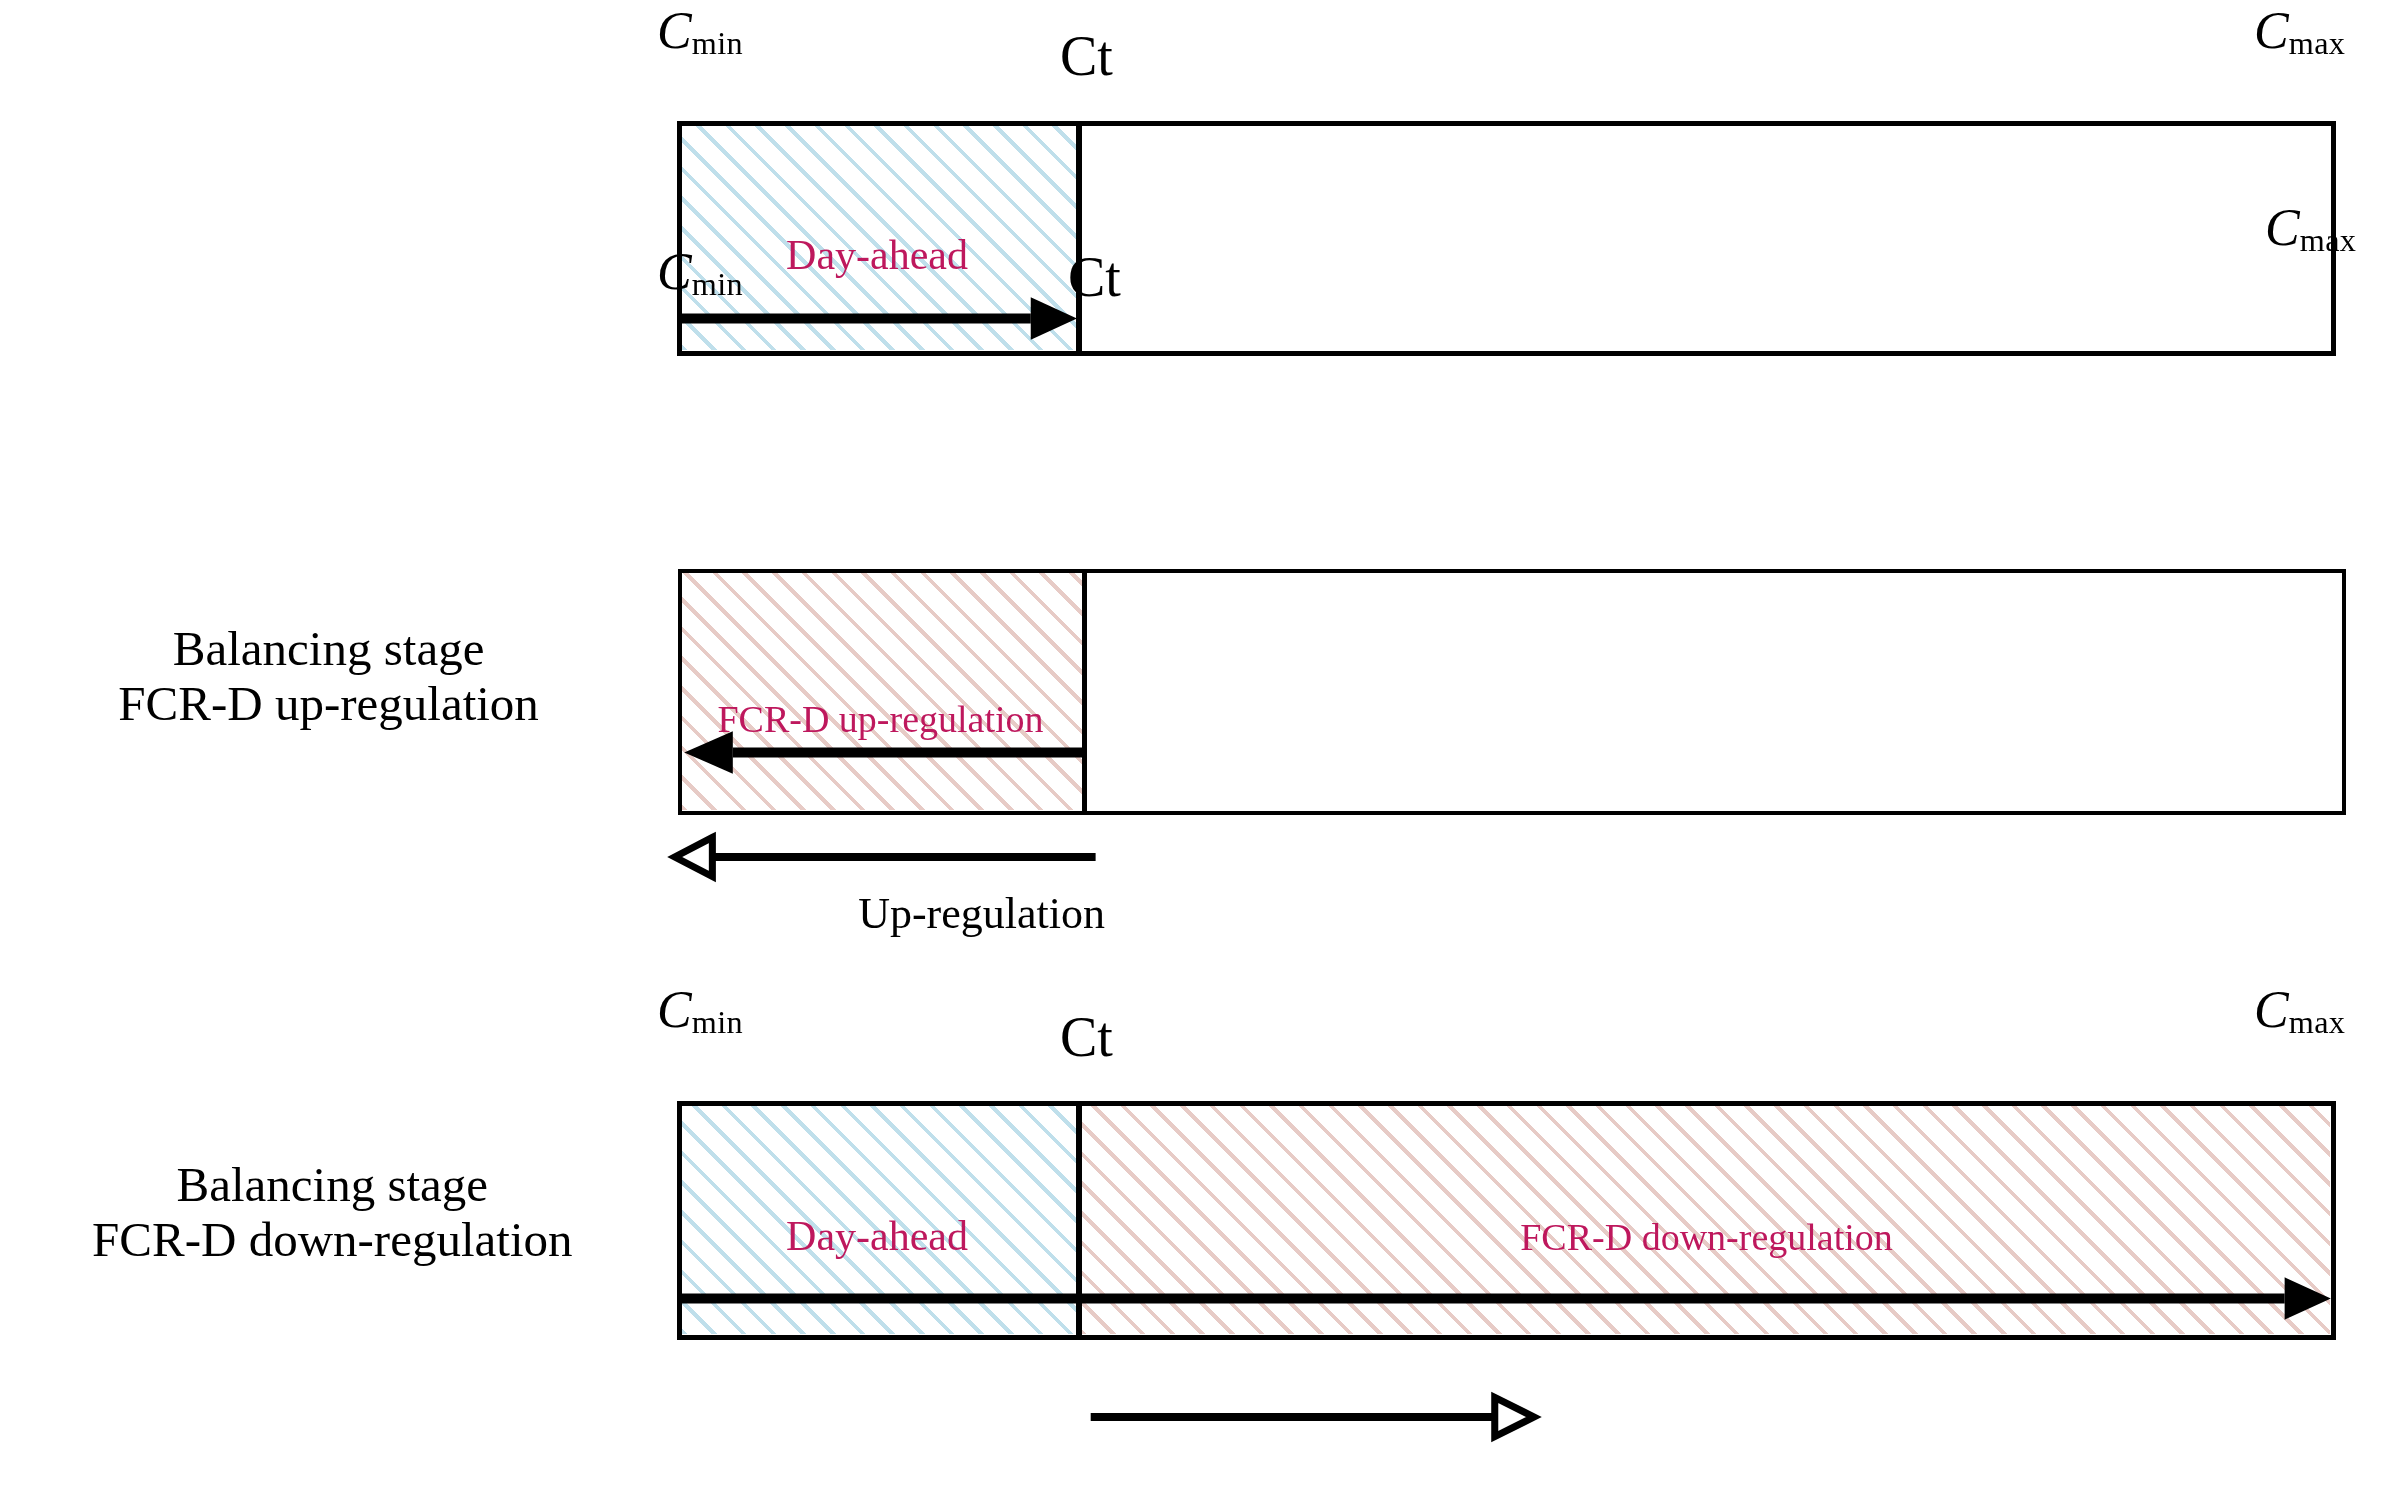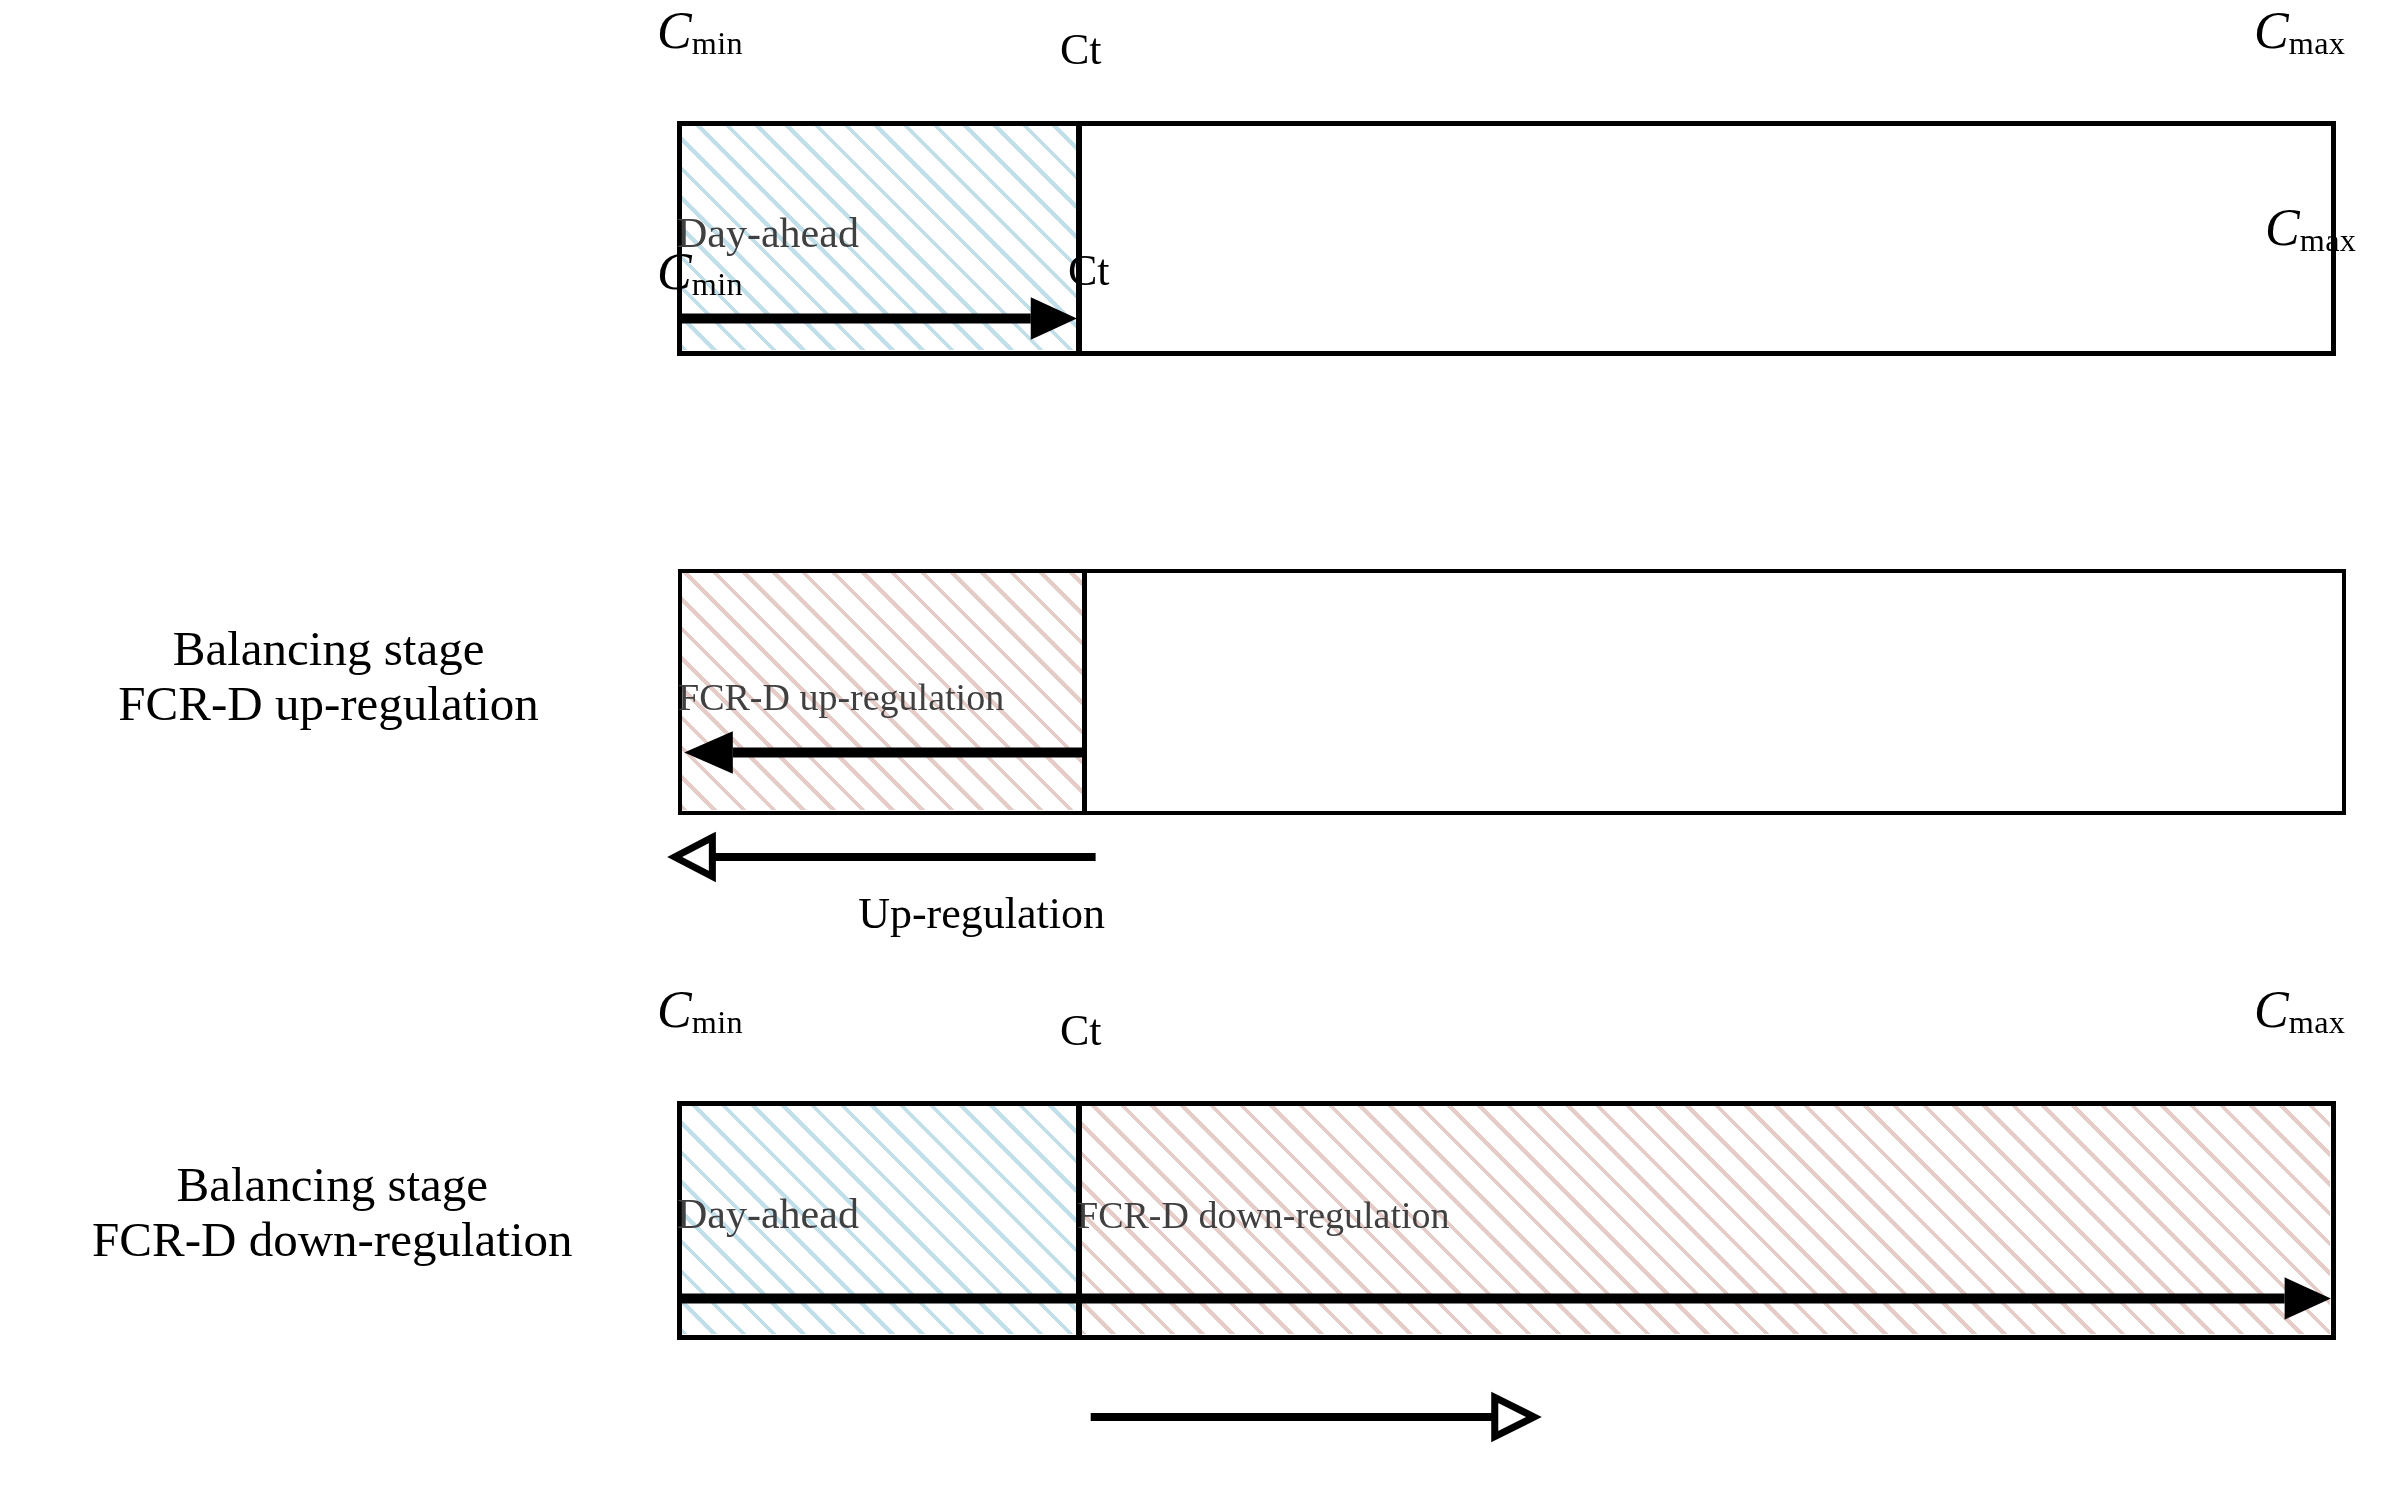--- a/index.html
+++ b/index.html
@@ -31,21 +31,21 @@
     line-height: 1.12;
     letter-spacing: 0px;
     color: #000;
     white-space: pre-line;
     font-family: "Liberation Serif", "DejaVu Serif", serif;
   }
 
   
   .cap {
     position: absolute;
-    font-size: 44px;
+    font-size: 56px;
     line-height: 1;
     color: #000;
     white-space: nowrap;
   }
   .cap.italic {
     font-style: italic;
     font-size: 52px;
   }
   .cap .sub {
     font-style: normal;
@@ -90,21 +90,23 @@
     width: 5.5px;
     background: #000;
   }
 
   
   .seg-label {
     position: absolute;
     font-size: 42px;
     line-height: 1;
     white-space: nowrap;
-    color: #404040;
+    color: #be185d;
+    text-align: center;
+    margin-top: 22px;
   }
   .seg-label.small {
     font-size: 38px;
   }
 
   
   .arrow-svg {
     position: absolute;
     overflow: visible;
   }

